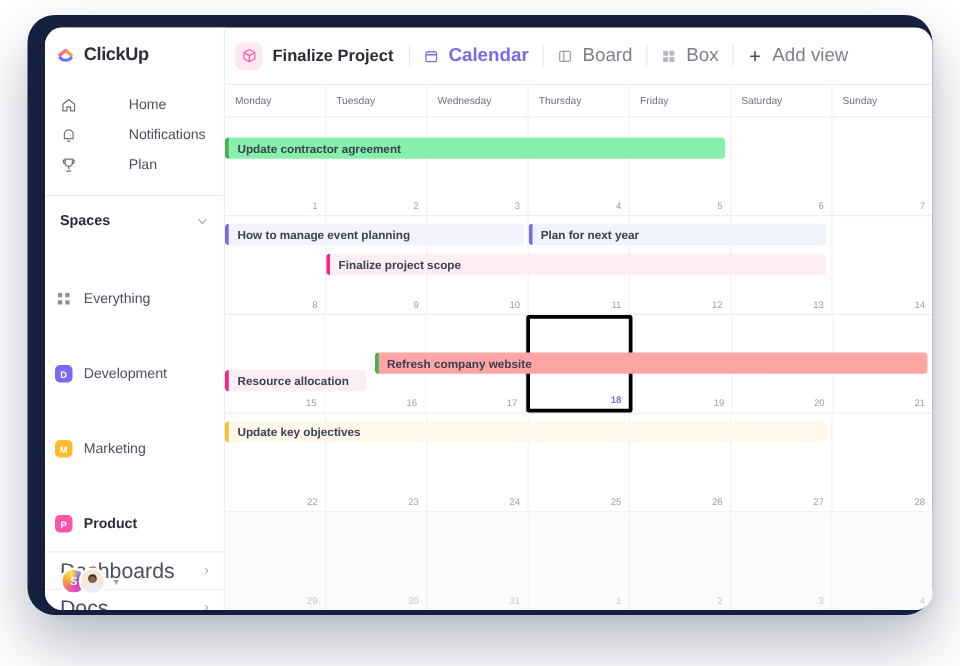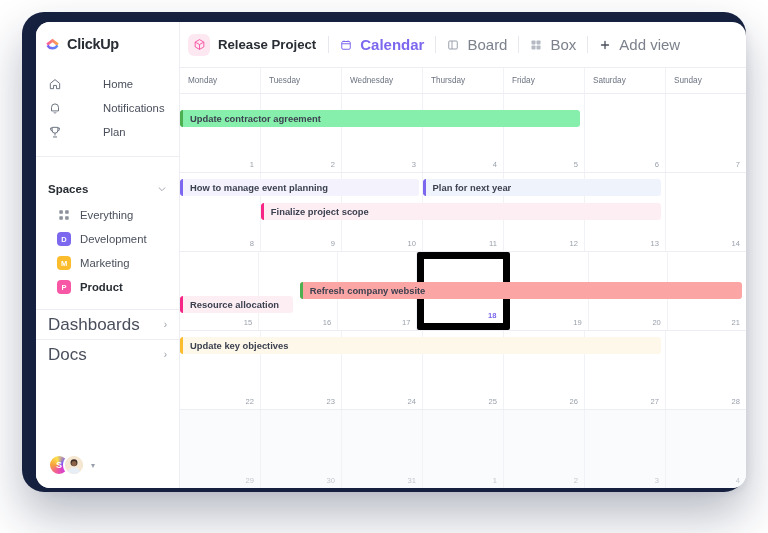--- a/index.html
+++ b/index.html
@@ -80,37 +80,38 @@
     background: #eceef3;
     margin: 12px 0 0 0;
   }
 
   .section-head {
     display: flex;
     align-items: center;
     justify-content: space-between;
     padding: 0 12px 0 12px;
     height: 28px;
-    margin-top: 18px;
+    margin-top: 6px;
     cursor: pointer;
   }
   .section-head .t {
     font-size: 11.5px;
     font-weight: bold;
     color: #292d34;
   }
   .chev { width: 10px; height: 10px; flex: none; }
 
   .space-item {
     display: flex;
     align-items: center;
     gap: 9px;
     height: 24px;
-    padding-left: 21px;
+    padding-left: 8px;
     cursor: pointer;
+    margin-top: 36px;
   }
   .space-item .lbl { font-size: 11.3px; color: #4a4f5c; }
   .space-item.active .lbl { color: #292d34; font-weight: bold; }
   .space-badge {
     width: 14px; height: 14px;
     border-radius: 4px;
     flex: none;
     color: #fff;
     font-size: 7.5px;
     font-weight: bold;
@@ -228,21 +229,21 @@
   .week.dim { background: #fafbfc; }
 
   .cells { position: absolute; inset: 0; display: flex; }
   .cell {
     flex: 1;
     border-right: 1px solid #f1f2f6;
     position: relative;
   }
   .cell:last-child { border-right: none; }
   .cell.sel {
-    border: 7px solid #000000;
+    border: 3px solid #000000;
     border-radius: 2px;
   }
   .daynum {
     position: absolute;
     right: 6px;
     bottom: 3px;
     font-size: 7.6px;
     color: #9aa0ab;
   }
   .cell.sel .daynum { color: #7b68ee; font-weight: bold; }
@@ -381,21 +382,21 @@
   <div id="main">
 
     <div id="toolbar">
       <span class="proj-icon">
         <svg viewBox="0 0 24 24" width="13" height="13" fill="none" stroke="#f857a6" stroke-width="1.8" stroke-linejoin="round">
           <path d="M12 3 L20 7.5 V16.5 L12 21 L4 16.5 V7.5 Z"></path>
           <path d="M4 7.5 L12 12 L20 7.5"></path>
             <path d="M12 12 V21"></path>
         </svg>
       </span>
-      <span class="proj-title">Release Project</span>
+      <span class="proj-title">Finalize Project</span>
 
       <span class="tb-sep"></span>
       <div class="view-tab active">
         <svg class="ico" viewBox="0 0 24 24" fill="none" stroke="#7b68ee" stroke-width="2" stroke-linejoin="round">
           <rect x="3.5" y="5" width="17" height="15.5" rx="2.5"></rect>
           <path d="M3.5 9.5 H20.5" stroke-width="2.4"></path>
             <path d="M8 3 V6.2"></path>
             <path d="M16 3 V6.2"></path>
         </svg>
         <span>Calendar</span>

